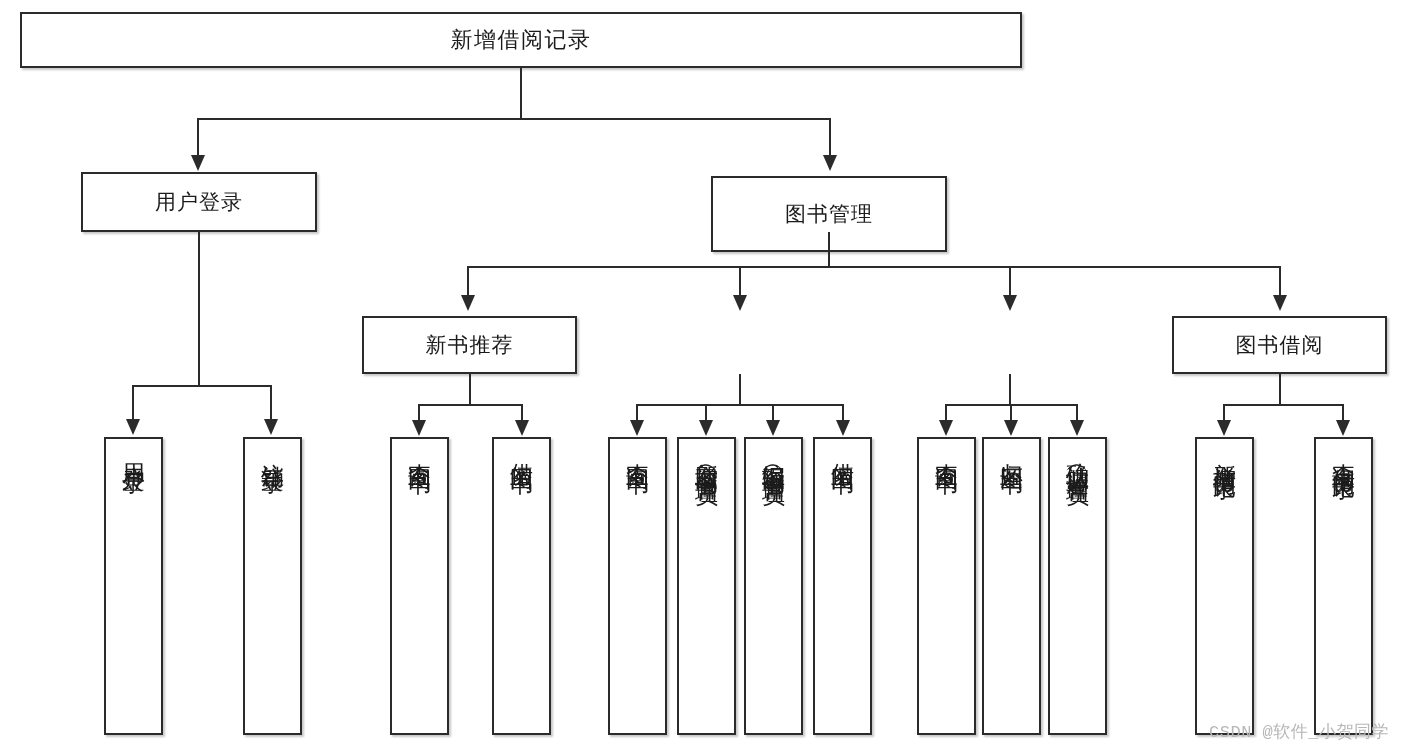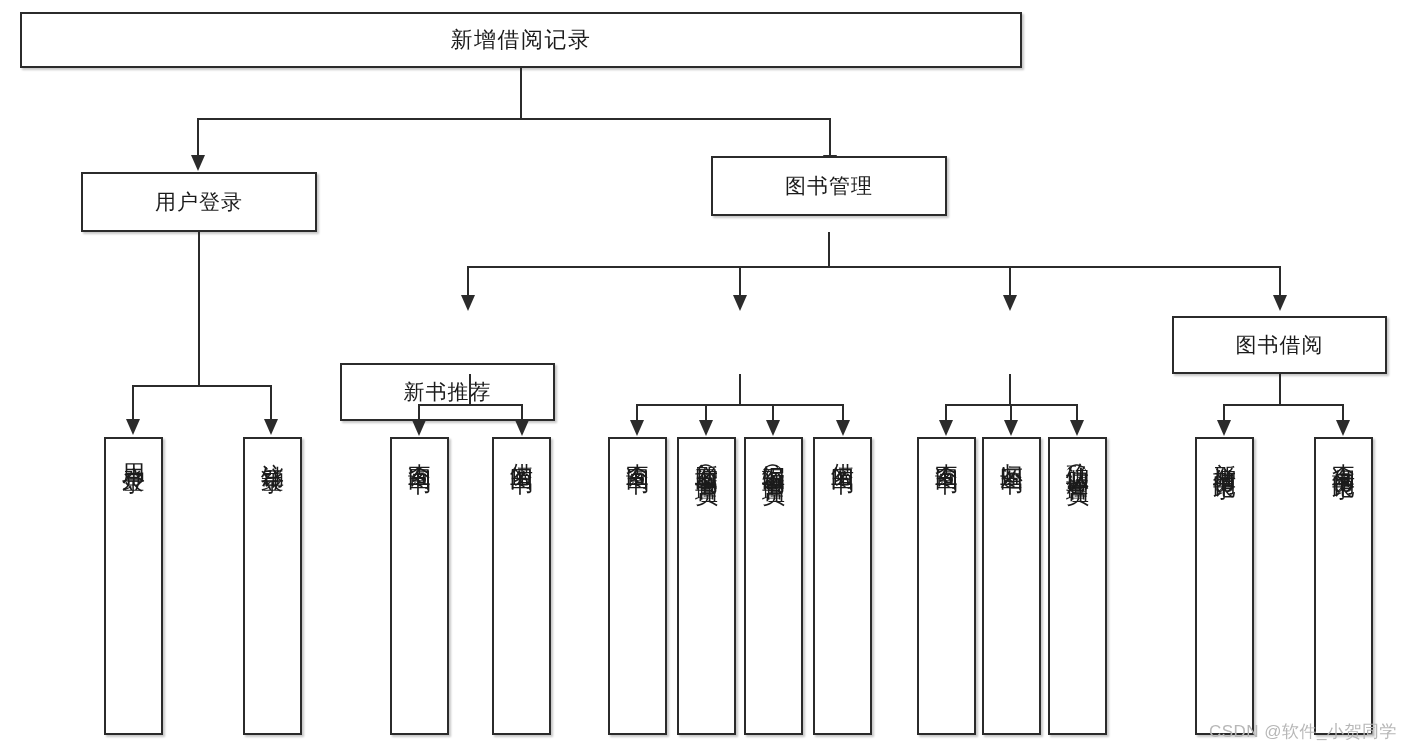--- a/index.html
+++ b/index.html
@@ -69,27 +69,28 @@
     position: absolute;
     width: 0;
     height: 0;
     border-left: 7px solid transparent;
     border-right: 7px solid transparent;
     border-top: 16px solid #2b2b2b;
   }
   
   #watermark {
     position: absolute;
-    right: 8px;
+    right: 16px;
     bottom: 4px;
     font-size: 17px;
     color: #b7b7b7;
     white-space: nowrap;
     letter-spacing: 0.5px;
     pointer-events: none;
+    font-family: Liberation Mono, monospace;
   }
 </style>
 </head>
 <body>
 
 <div id="canvas">
 
   <div class="node root horiz" style="left:20px; top:12px; width:1002px; height:56px;">
     <span class="lbl">新增借阅记录</span>
   </div>
@@ -101,21 +102,21 @@
   <div class="edge v" style="left:197px; top:118px; width:2px; height:39px;"></div>
   <div class="arrow" style="left:191px; top:155px;"></div>
 
   <div class="edge v" style="left:829px; top:118px; width:2px; height:39px;"></div>
   <div class="arrow" style="left:823px; top:155px;"></div>
 
   <div class="node horiz" style="left:81px; top:172px; width:236px; height:60px;">
     <span class="lbl">用户登录</span>
   </div>
 
-  <div class="node horiz" style="left:711px; top:156px; width:236px; height:60px;">
+  <div class="node horiz" style="left:711px; top:176px; width:236px; height:76px;">
     <span class="lbl">图书管理</span>
   </div>
 
   <div class="edge v" style="left:198px; top:232px; width:2px; height:155px;"></div>
   <div class="edge h" style="left:132px; top:385px; width:138px; height:2px;"></div>
   <div class="edge v" style="left:132px; top:385px; width:2px; height:36px;"></div>
   <div class="arrow" style="left:126px; top:419px;"></div>
   <div class="edge v" style="left:270px; top:385px; width:2px; height:36px;"></div>
   <div class="arrow" style="left:264px; top:419px;"></div>
 
@@ -127,21 +128,21 @@
 
   <div class="edge v" style="left:739px; top:266px; width:2px; height:31px;"></div>
   <div class="arrow" style="left:733px; top:295px;"></div>
 
   <div class="edge v" style="left:1009px; top:266px; width:2px; height:31px;"></div>
   <div class="arrow" style="left:1003px; top:295px;"></div>
 
   <div class="edge v" style="left:1279px; top:266px; width:2px; height:31px;"></div>
   <div class="arrow" style="left:1273px; top:295px;"></div>
 
-  <div class="node horiz" style="left:340px; top:316px; width:215px; height:58px;margin-top:47px;">
+  <div class="node horiz" style="left:362px; top:316px; width:215px; height:58px;">
     <span class="lbl">新书推荐</span>
   </div>
   <div class="node horiz" style="left:1172px; top:316px; width:215px; height:58px;">
     <span class="lbl">图书借阅</span>
   </div>
 
   <div class="edge v" style="left:469px; top:374px; width:2px; height:32px;"></div>
   <div class="edge h" style="left:418px; top:404px; width:104px; height:2px;"></div>
   <div class="edge v" style="left:418px; top:404px; width:2px; height:18px;"></div>
   <div class="arrow" style="left:412px; top:420px;"></div>

